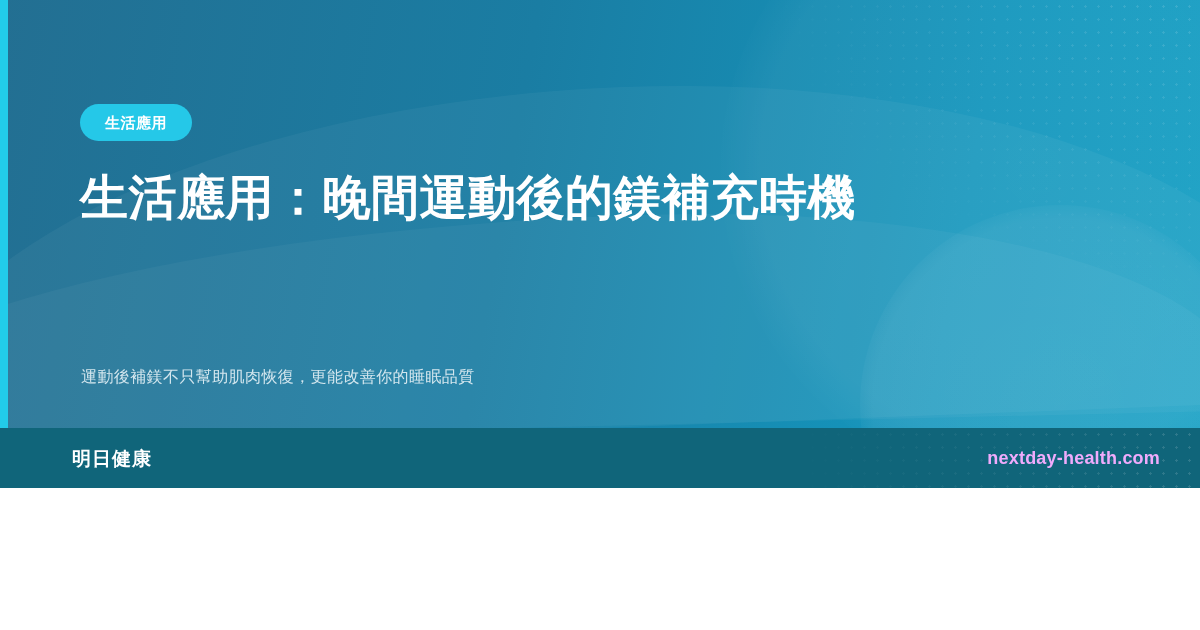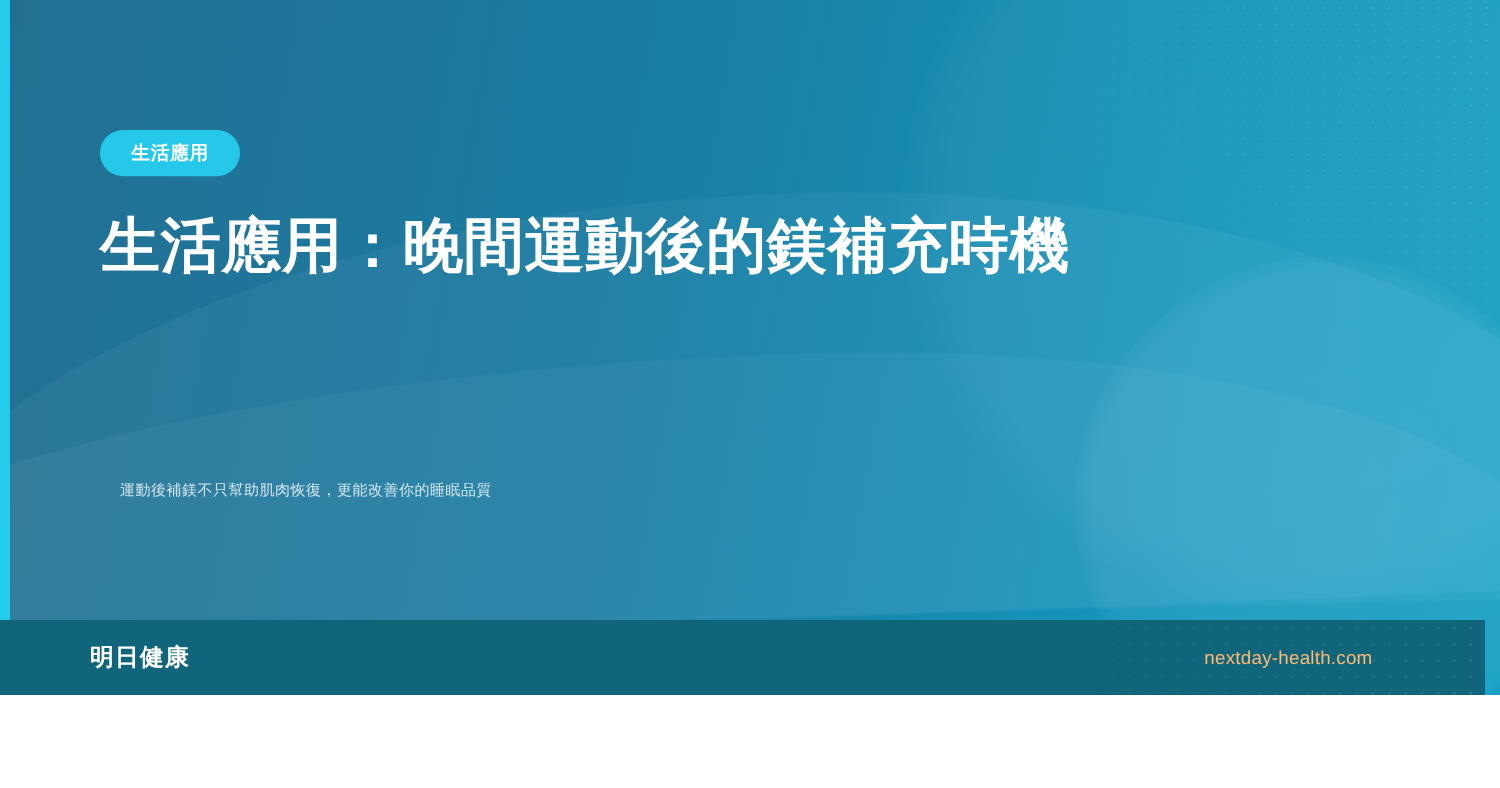--- a/index.html
+++ b/index.html
@@ -9,21 +9,21 @@
   body {
     width: 1200px;
     height: 630px;
     overflow: hidden;
     font-family: "Liberation Sans", "DejaVu Sans", sans-serif;
   }
 
   #card {
     position: relative;
     width: 1200px;
-    height: 556px;
+    height: 488px;
     overflow: hidden;
     background: linear-gradient(100deg, #236f92 0%, #1a7da3 42%, #1496bd 78%, #17a0c4 100%);
   }
 
   
   .deco-circle {
     position: absolute;
     border-radius: 50%;
     pointer-events: none;
   }
@@ -130,40 +130,40 @@
     font-weight: bold;
     line-height: 72px;
     letter-spacing: .5px;
   }
 
   #subtitle {
     position: absolute;
     top: 360px;
     left: 0;
     width: 790px;
-    margin: 16px;
+    margin: 1px;
     color: #d3e6ee;
-    font-size: 12px;
+    font-size: 16px;
     font-weight: normal;
     line-height: 32px;
     letter-spacing: .4px;
   }
 
   
   #footer {
     position: absolute;
     left: 0;
-    right: 12px;
+    right: 0;
     bottom: 0;
     height: 60px;
     background: #10657a;
     display: flex;
     align-items: center;
     justify-content: space-between;
-    padding: 0 90px 0 72px;
+    padding: 0 40px 0 72px;
     box-sizing: border-box;
     overflow: hidden;
   }
   #footer-dots {
     position: absolute;
     inset: 0;
     pointer-events: none;
     background-image: radial-gradient(rgba(255,255,255,0.24) 1px, transparent 1.1px);
     background-size: 13px 13px;
     -webkit-mask-image: linear-gradient(to left, #000 0%, rgba(0,0,0,0.45) 16%, transparent 34%);
@@ -173,23 +173,23 @@
   #brand {
     position: relative;
     color: #ffffff;
     font-size: 19px;
     font-weight: bold;
     letter-spacing: 1px;
     line-height: 1;
   }
   #site-url {
     position: relative;
-    color: #fdba74;
-    font-size: 15px;
-    font-weight: normal;
+    color: #f0abfc;
+    font-size: 18px;
+    font-weight: bold;
     letter-spacing: .2px;
     line-height: 1;
   }
 </style>
 </head>
 <body>
 
 <div id="card">
 
   <div id="circle-large" class="deco-circle"></div>

